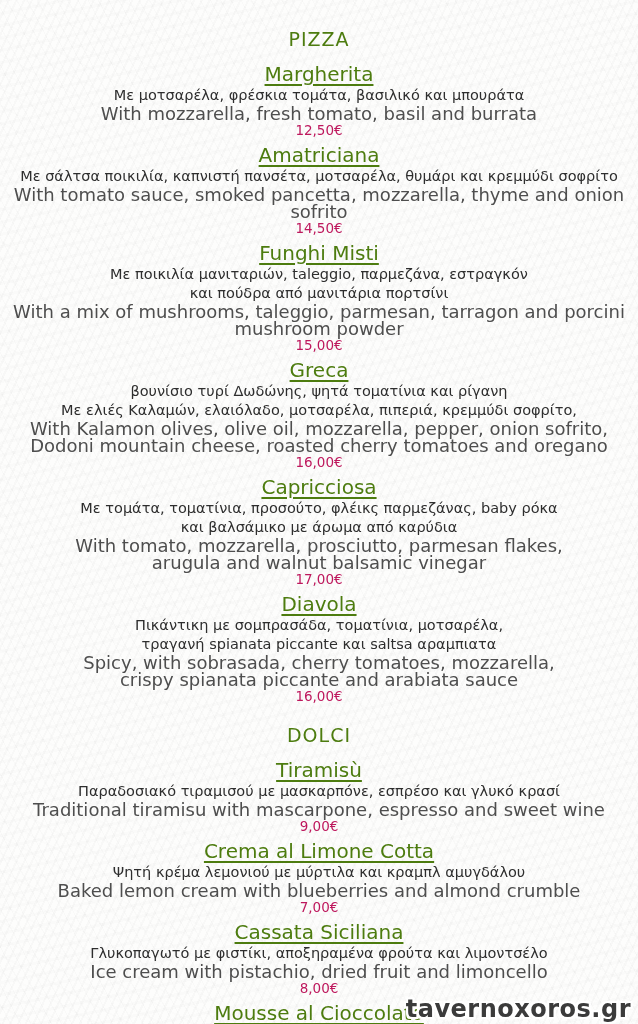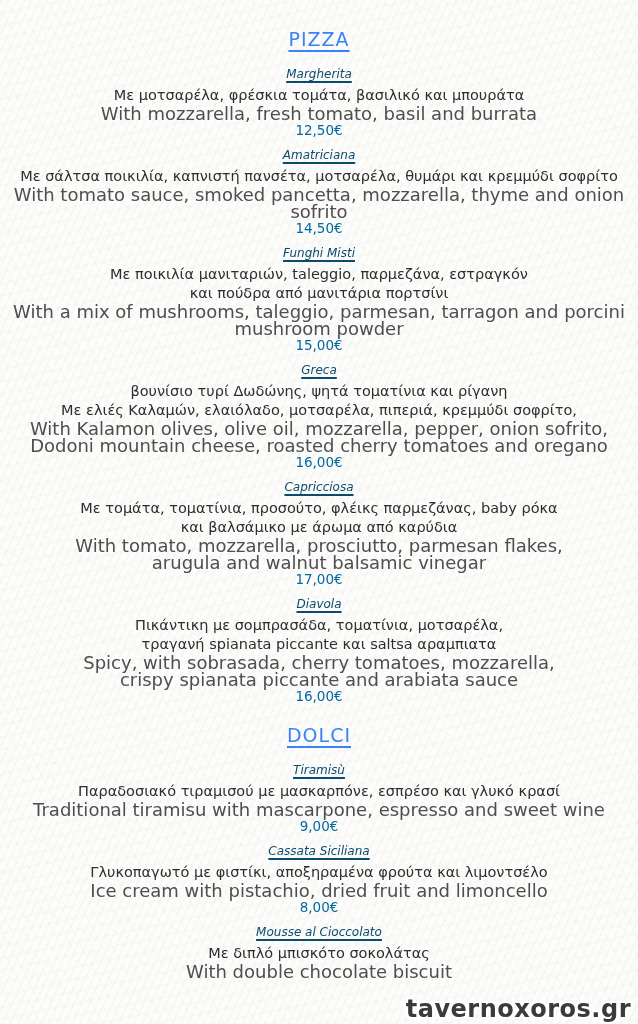--- a/index.html
+++ b/index.html
@@ -17,53 +17,51 @@
   }
   .menu {
     width: 100%;
     padding-top: 27px;
     text-align: center;
   }
   .section-title {
     font-size: 19px;
     line-height: 25px;
     letter-spacing: 1px;
-    color: #3b82f6;
-    text-decoration: underline;
+    color: #4d7c0f;
     text-underline-offset: 4px;
     text-decoration-thickness: 1.5px;
     margin-bottom: 12px;
   }
   .section-dolci { margin-top: 18px; }
   .item { margin-bottom: 6px; }
   .item-name {
-    font-size: 12px;
+    font-size: 20px;
     line-height: 20px;
-    color: #0c4a6e;
+    color: #4d7c0f;
     text-decoration: underline;
     text-underline-offset: 3px;
     text-decoration-thickness: 1.5px;
     margin-bottom: 2px;
-    font-style: italic;
   }
   .gr {
     font-size: 14.5px;
     line-height: 19px;
     color: #2e2e2e;
     text-align: center;
   }
   .en {
     font-size: 18px;
     line-height: 17px;
     color: #4e4e4e;
   }
   .price {
     font-size: 13.5px;
     line-height: 17px;
-    color: #0369a1;
+    color: #be185d;
   }
   .watermark {
     position: absolute;
     right: 7px;
     bottom: 1px;
     font-size: 24px;
     font-weight: bold;
     letter-spacing: 0.5px;
     color: #3b3b3b;
     text-shadow:
@@ -132,20 +130,26 @@
   <div class="section section-dolci">
     <div class="section-title">DOLCI</div>
 
     <div class="item">
       <div class="item-name">Tiramisù</div>
       <div class="gr">Παραδοσιακό τιραμισού με μασκαρπόνε, εσπρέσο και γλυκό κρασί</div>
       <div class="en">Traditional tiramisu with mascarpone, espresso and sweet wine</div>
       <div class="price">9,00€</div>
     </div>
 
+    <div class="item">
+      <div class="item-name">Crema al Limone Cotta</div>
+      <div class="gr">Ψητή κρέμα λεμονιού με μύρτιλα και κραμπλ αμυγδάλου</div>
+      <div class="en">Baked lemon cream with blueberries and almond crumble</div>
+      <div class="price">7,00€</div>
+    </div>
 
     <div class="item">
       <div class="item-name">Cassata Siciliana</div>
       <div class="gr">Γλυκοπαγωτό με φιστίκι, αποξηραμένα φρούτα και λιμοντσέλο</div>
       <div class="en">Ice cream with pistachio, dried fruit and limoncello</div>
       <div class="price">8,00€</div>
     </div>
 
     <div class="item">
       <div class="item-name">Mousse al Cioccolato</div>

